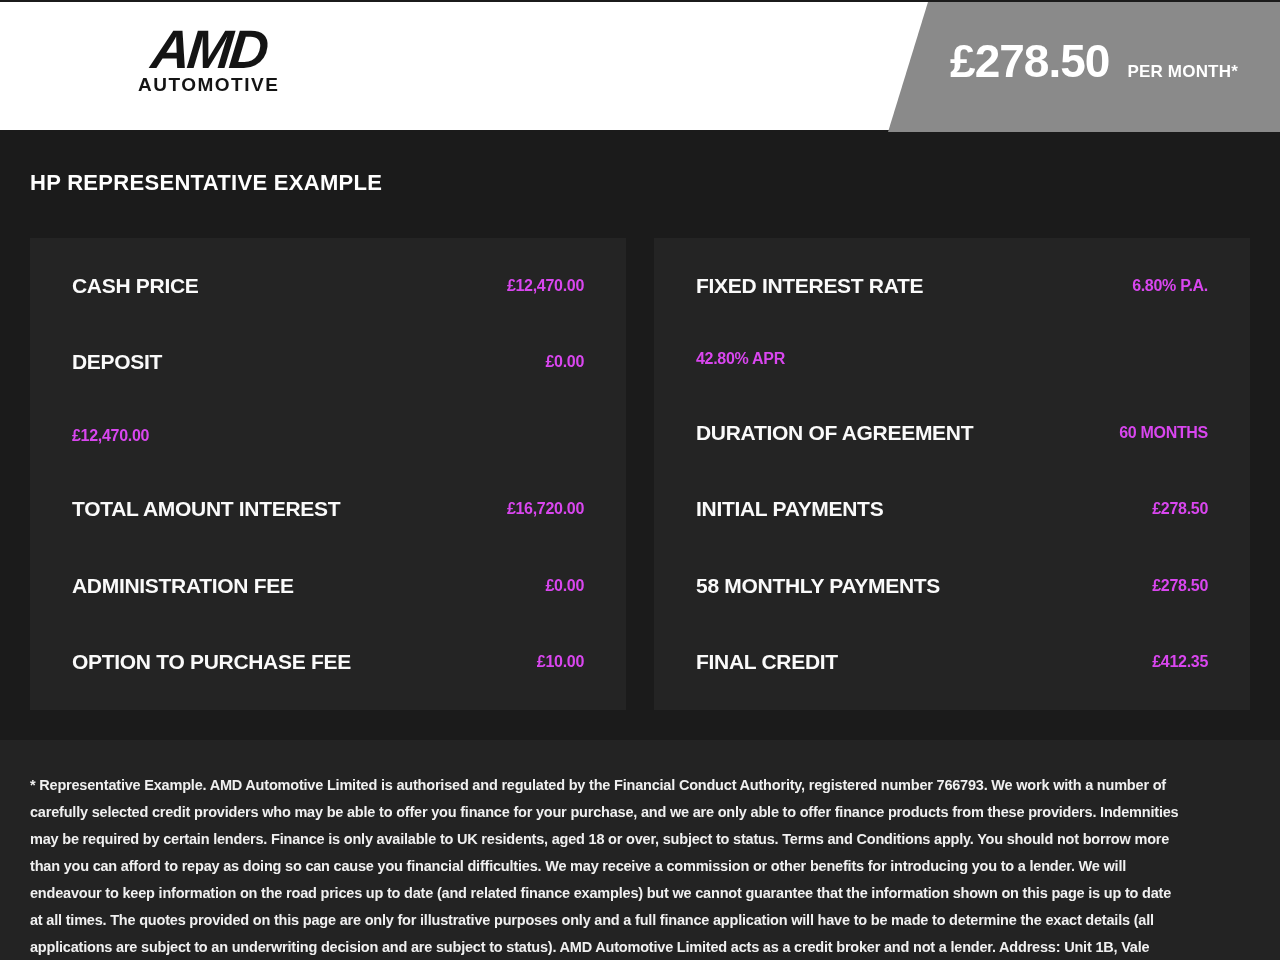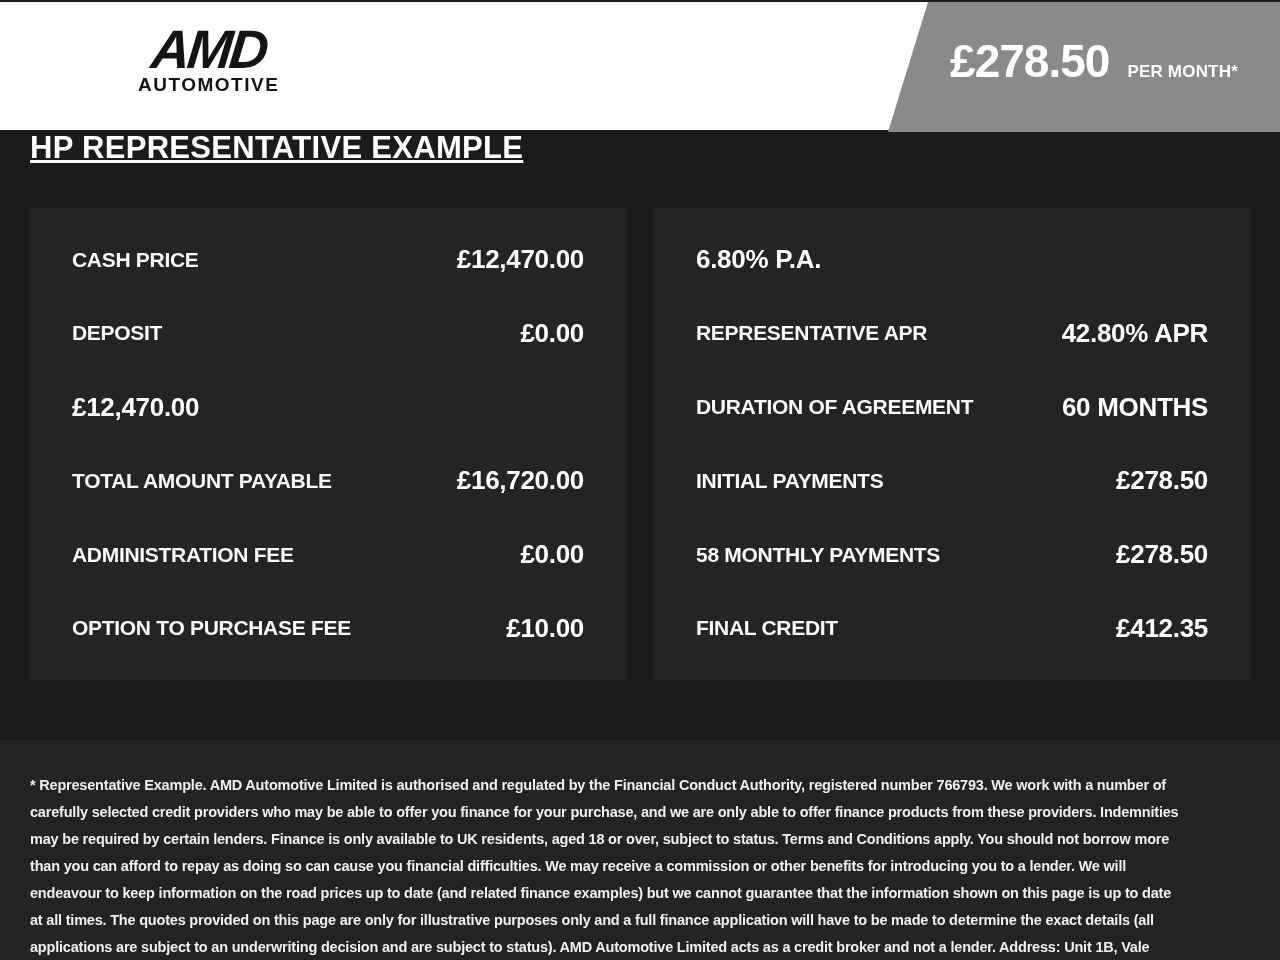--- a/index.html
+++ b/index.html
@@ -67,25 +67,25 @@
     letter-spacing: 0.2px;
   }
 
   
   .main {
     height: 610px;
     background: #1b1b1b;
     padding: 0 30px;
   }
   .page-title {
+    padding-top: 40px;
     color: #ffffff;
-    font-size: 31px;
+    font-size: 22px;
     font-weight: 700;
     letter-spacing: 0.3px;
-    text-decoration: underline;
   }
   .panels {
     display: flex;
     gap: 28px;
     margin-top: 42px;
   }
   .panel {
     flex: 1;
     height: 472px;
     background: #242424;
@@ -99,22 +99,22 @@
     justify-content: space-between;
     align-items: center;
   }
   .finance-label {
     color: #fafafa;
     font-size: 21px;
     font-weight: 700;
     letter-spacing: -0.3px;
   }
   .finance-value {
-    color: #ffffff;
-    font-size: 26px;
+    color: #d946ef;
+    font-size: 16px;
     font-weight: 700;
     letter-spacing: -0.3px;
   }
 
   
   .footer {
     height: 220px;
     background: #232323;
     padding: 32px 30px 0 30px;
   }
@@ -152,39 +152,39 @@
         <span class="finance-value">£12,470.00</span>
       </div>
       <div class="finance-row">
         <span class="finance-label">DEPOSIT</span>
         <span class="finance-value">£0.00</span>
       </div>
       <div class="finance-row">
         <span class="finance-value">£12,470.00</span>
       </div>
       <div class="finance-row">
-        <span class="finance-label">TOTAL AMOUNT PAYABLE</span>
+        <span class="finance-label">TOTAL AMOUNT INTEREST</span>
         <span class="finance-value">£16,720.00</span>
       </div>
       <div class="finance-row">
         <span class="finance-label">ADMINISTRATION FEE</span>
         <span class="finance-value">£0.00</span>
       </div>
       <div class="finance-row">
         <span class="finance-label">OPTION TO PURCHASE FEE</span>
         <span class="finance-value">£10.00</span>
       </div>
     </div>
 
     <div class="panel">
       <div class="finance-row">
+        <span class="finance-label">FIXED INTEREST RATE</span>
         <span class="finance-value">6.80% P.A.</span>
       </div>
       <div class="finance-row">
-        <span class="finance-label">REPRESENTATIVE APR</span>
         <span class="finance-value">42.80% APR</span>
       </div>
       <div class="finance-row">
         <span class="finance-label">DURATION OF AGREEMENT</span>
         <span class="finance-value">60 MONTHS</span>
       </div>
       <div class="finance-row">
         <span class="finance-label">INITIAL PAYMENTS</span>
         <span class="finance-value">£278.50</span>
       </div>

